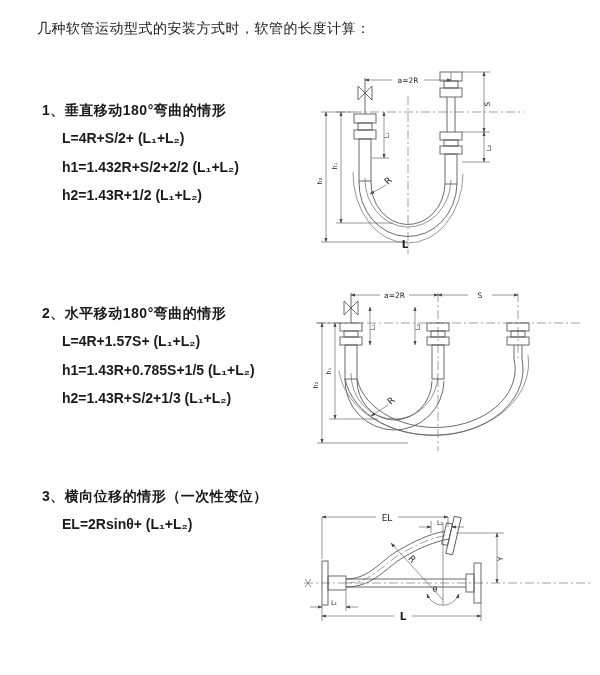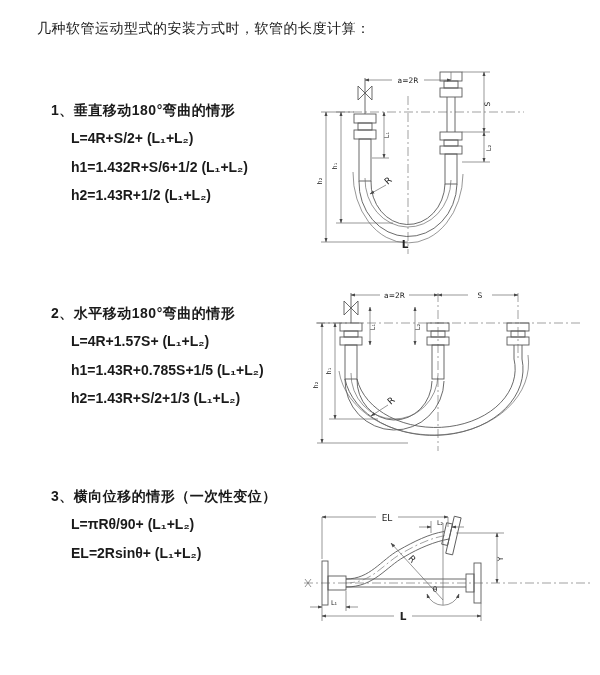--- a/index.html
+++ b/index.html
@@ -5,21 +5,21 @@
   html,body{margin:0;padding:0;background:#e8e8e8;}
   .page{
     position:relative;width:600px;height:675px;background:#ffffff;
     font-family:"Liberation Sans","DejaVu Sans",sans-serif;color:#1a1a1a;
     overflow:hidden;border-bottom:1px solid #c9c9c9;
   }
   .title{
     position:absolute;left:37px;top:4px;font-size:14px;font-weight:normal;
     letter-spacing:0.5px;white-space:nowrap;margin-top:16px;
   }
-  .sec{position:absolute;left:42px;width:270px;margin-left:9px;}
+  .sec{position:absolute;left:42px;width:270px;}
   .sec .hd{font-size:14px;font-weight:bold;line-height:28px;white-space:nowrap;letter-spacing:0.5px;}
   .sec .fx{font-size:14px;font-weight:700;line-height:28.5px;padding-left:20px;white-space:nowrap;}
   .sec1{top:96px;}
   .sec2{top:299px;}
   .sec3{top:482px;}
   .dg{position:absolute;}
   .d1{left:308px;top:66px;}
   .d2{left:308px;top:283px;}
   .d3{left:298px;top:503px;}
   svg{display:block;}
@@ -32,21 +32,21 @@
 </head>
 <body>
 
 <div class="page">
 
   <div class="title">几种软管运动型式的安装方式时，软管的长度计算：</div>
 
   <div class="sec sec1">
     <div class="hd">1、垂直移动180°弯曲的情形</div>
     <div class="fx">L=4R+S/2+ (L₁+L₂)</div>
-    <div class="fx">h1=1.432R+S/6+1/2 (L₁+L₂)</div>
+    <div class="fx">h1=1.432R+S/2+2/2 (L₁+L₂)</div>
     <div class="fx">h2=1.43R+1/2 (L₁+L₂)</div>
   </div>
 
   <svg class="dg d1" width="280" height="192" viewBox="0 0 280 192">
     <defs>
       <pattern id="hxA" width="3" height="3" patternUnits="userSpaceOnUse">
         <path d="M0,3 L3,0 M0,0 L3,3" stroke="#8a8a8a" stroke-width="0.5"></path>
       </pattern>
       <marker id="arA" viewBox="0 0 10 10" refX="9" refY="5" markerWidth="7" markerHeight="7" orient="auto-start-reverse">
         <path d="M0,1.6 L10,5 L0,8.4 z" fill="#4a4a4a"></path>
@@ -225,21 +225,20 @@
     </g>
 
     <g>
       <path class="th" d="M80,122 L63,133" marker-end="url(#arB)"></path>
       <text class="t9" x="85" y="120" text-anchor="middle" transform="rotate(-42 85 120)">R</text>
     </g>
   </svg>
 
   <div class="sec sec3">
     <div class="hd">3、横向位移的情形（一次性变位）</div>
-    <div class="fx">L=πRθ/90+ (L₁+L₂)</div>
     <div class="fx">EL=2Rsinθ+ (L₁+L₂)</div>
   </div>
 
   <svg class="dg d3" width="300" height="145" viewBox="0 0 300 145">
     <defs>
       <marker id="arC" viewBox="0 0 10 10" refX="9" refY="5" markerWidth="7" markerHeight="7" orient="auto-start-reverse">
         <path d="M0,1.6 L10,5 L0,8.4 z" fill="#4a4a4a"></path>
       </marker>
     </defs>
 

